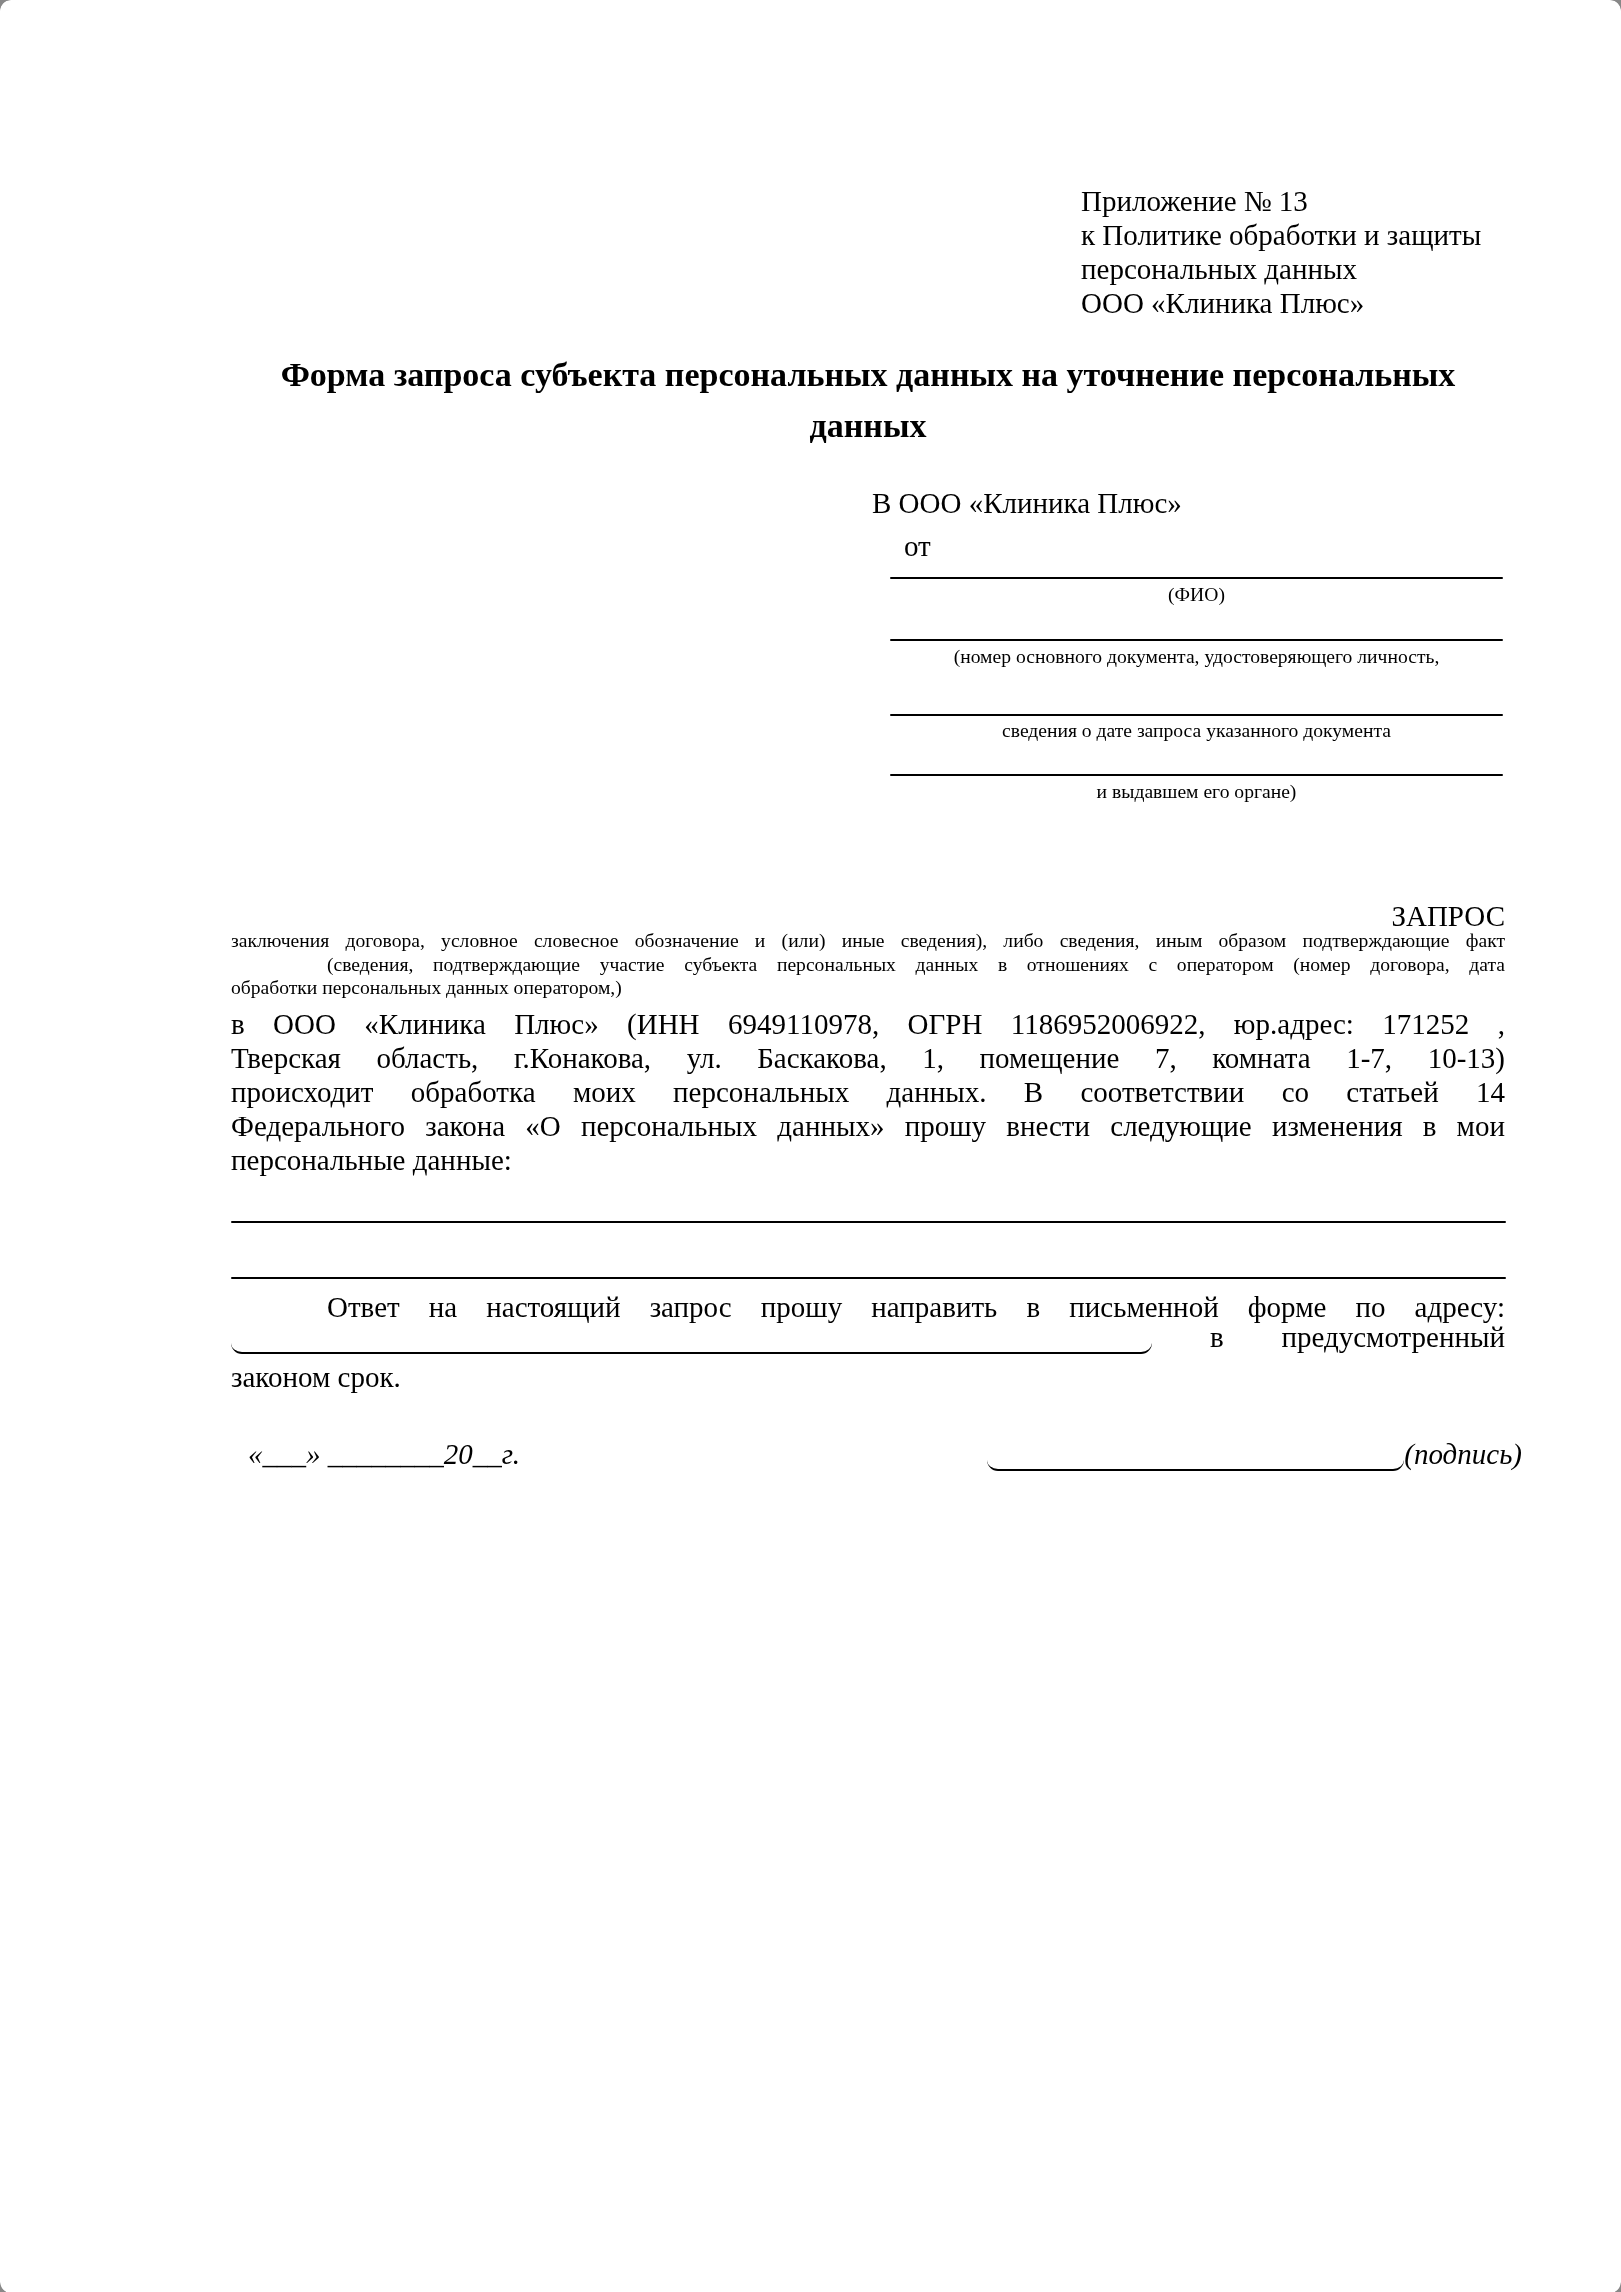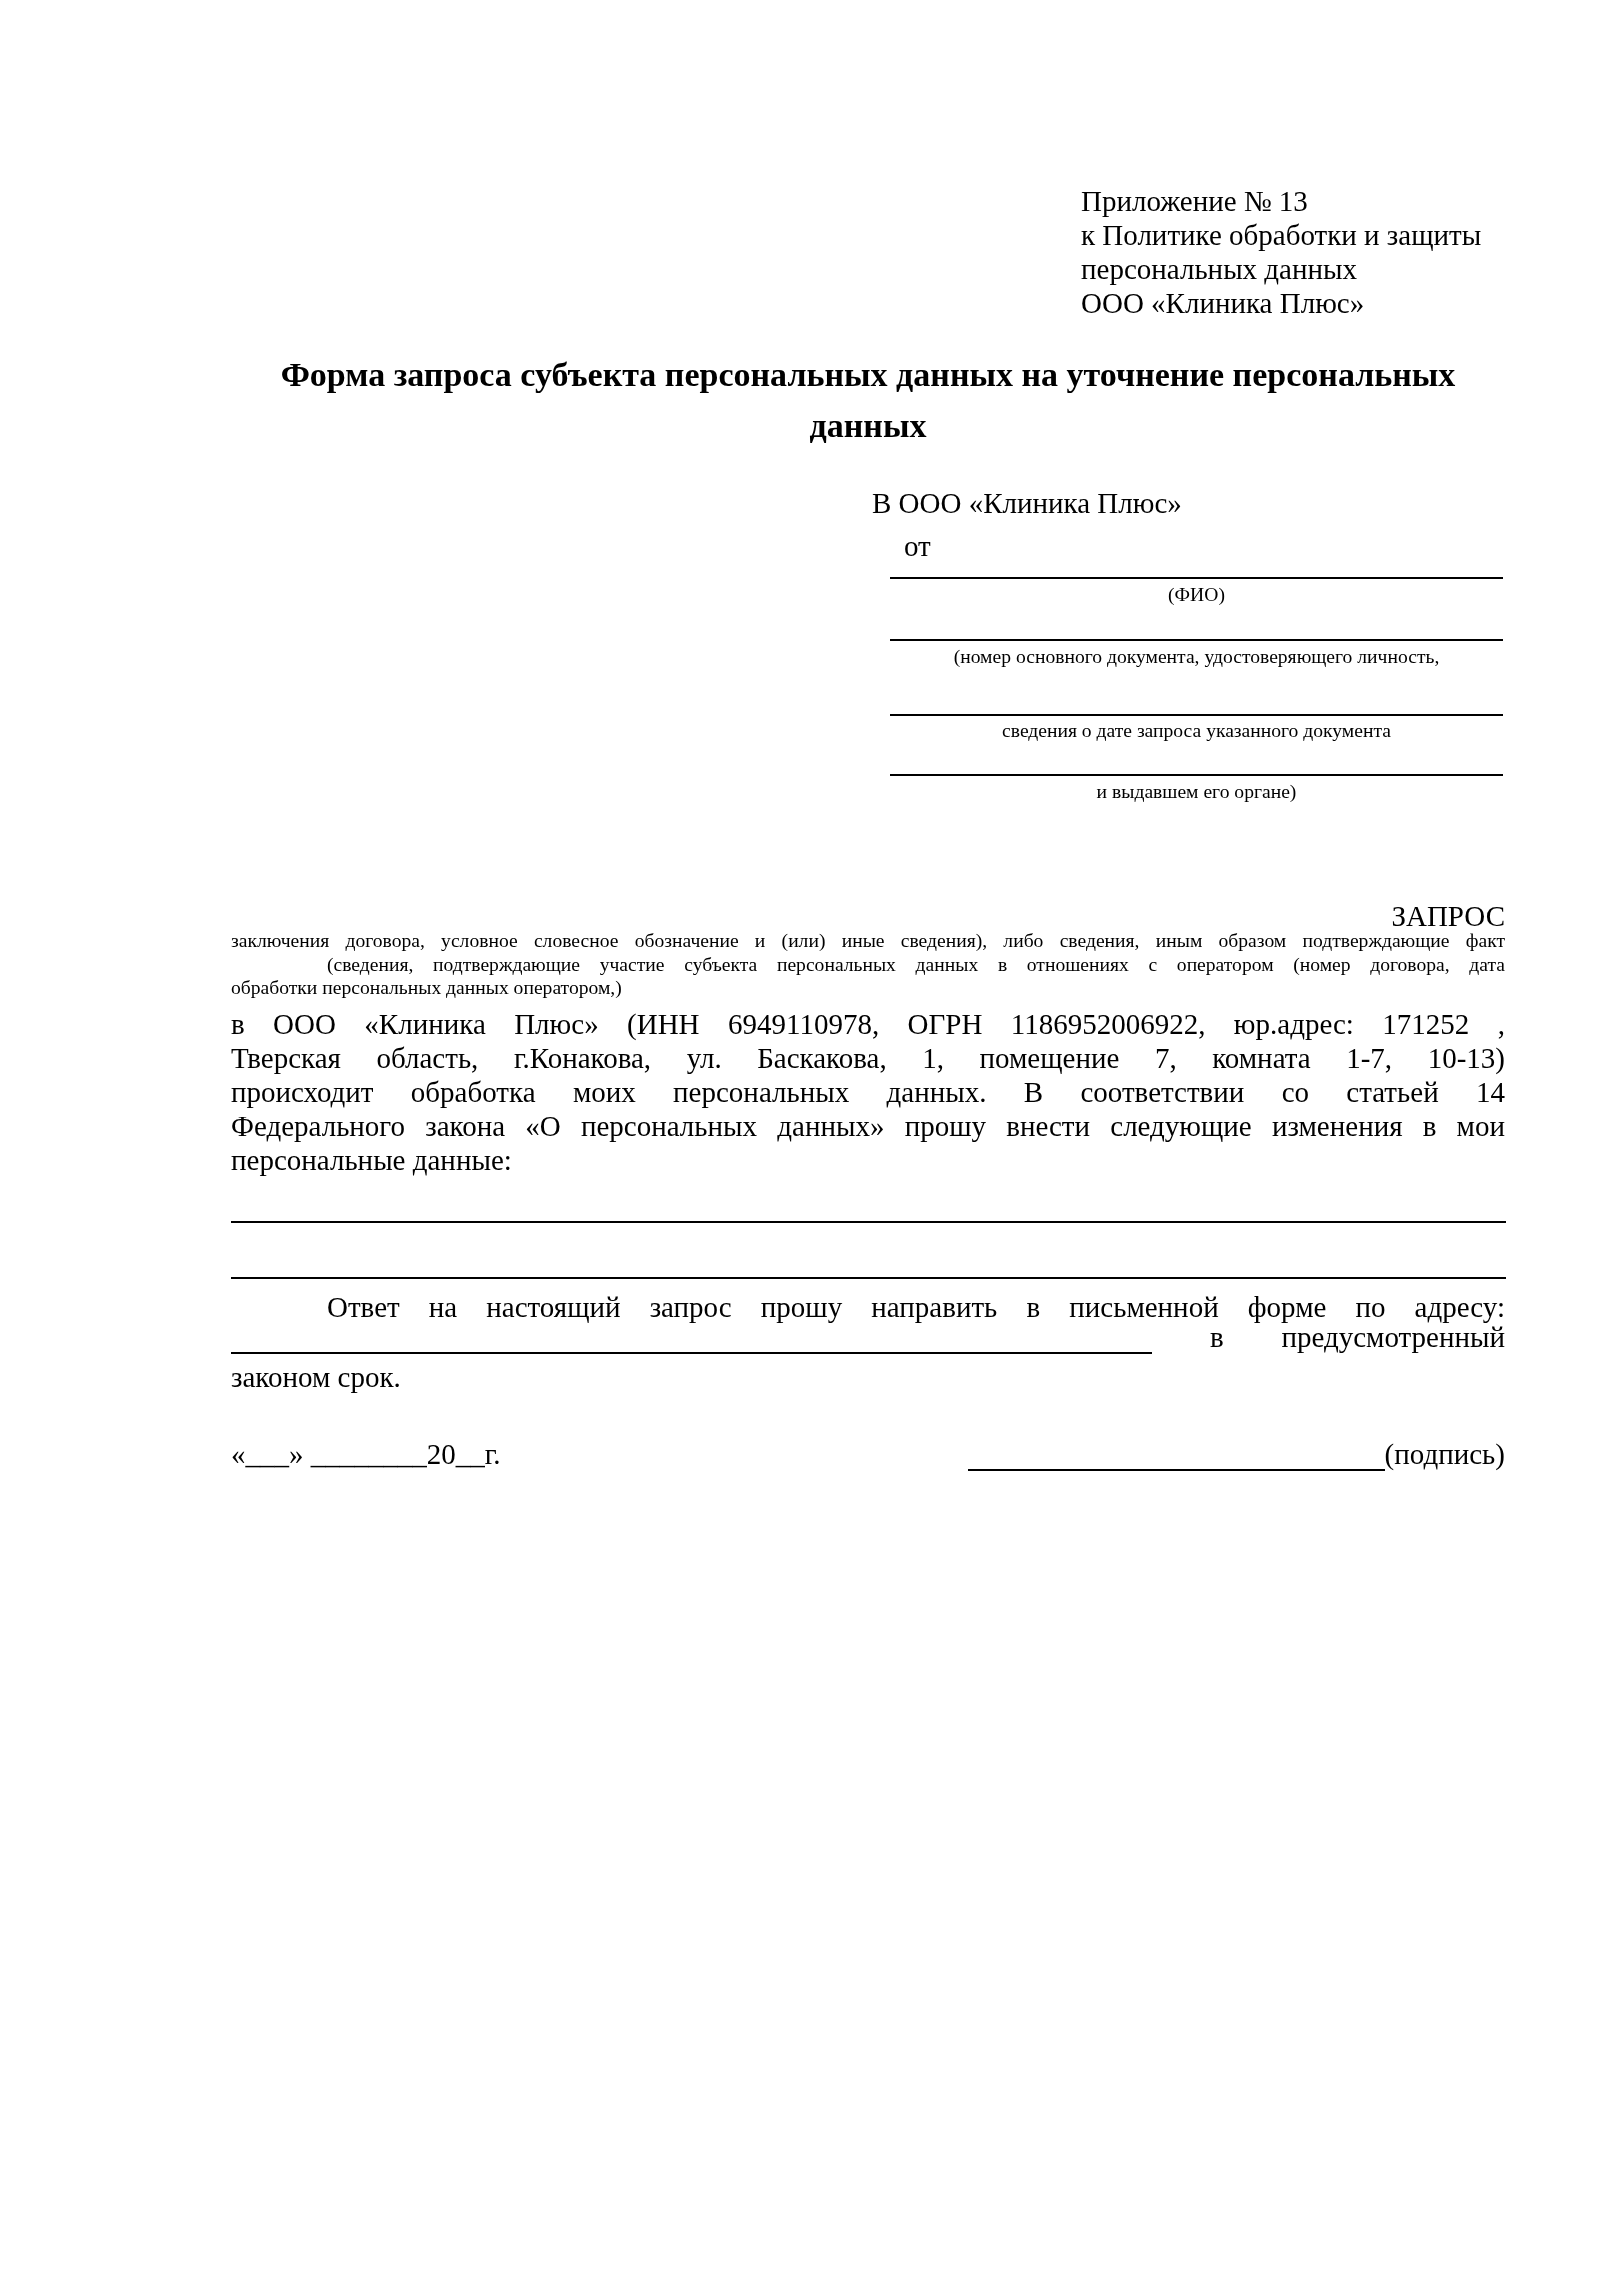--- a/index.html
+++ b/index.html
@@ -1,15 +1,15 @@
 <!DOCTYPE html>
 <html><head>
 <meta charset="utf-8">
 <style>
-  * { margin: 0; padding: 0; box-sizing: border-box; }
+  * { margin: 0; padding: 0; box-sizing: border-box; border-radius: 11px; }
   html, body { background: #888; }
   .page {
     position: relative;
     width: 1621px;
     height: 2293px;
     background: #ffffff;
     color: #000000;
     font-family: "Liberation Serif", "DejaVu Serif", serif;
     font-size: 29px;
     line-height: 34px;
@@ -66,22 +66,22 @@
   }
   .answer-l2 {
     left: 231px; top: 1322px; width: 1274px;
     display: flex; justify-content: space-between; align-items: flex-end;
     height: 32px;
   }
   .answer-l2 .addr-field-line { width: 921px; border-bottom: 2.9px solid #000; height: 27.4px; }
   .answer-l3 { left: 231px; top: 1360px; }
 
   .footer-row {
-    left: 231px; top: 1437px; width: 1274px;
-    display: flex; justify-content: space-between; align-items: flex-end;
+    left: 248px; top: 1437px; width: 1274px;
+    display: flex; justify-content: space-between; align-items: flex-end; font-style: italic;
   }
   .sig-group { display: flex; align-items: flex-end; }
   .sig-line { display: inline-block; width: 417px; border-bottom: 2.9px solid #000; height: 29px; }
   .nowrap { white-space: nowrap; }
 </style>
 </head>
 <body>
 
 <div class="page">
 

